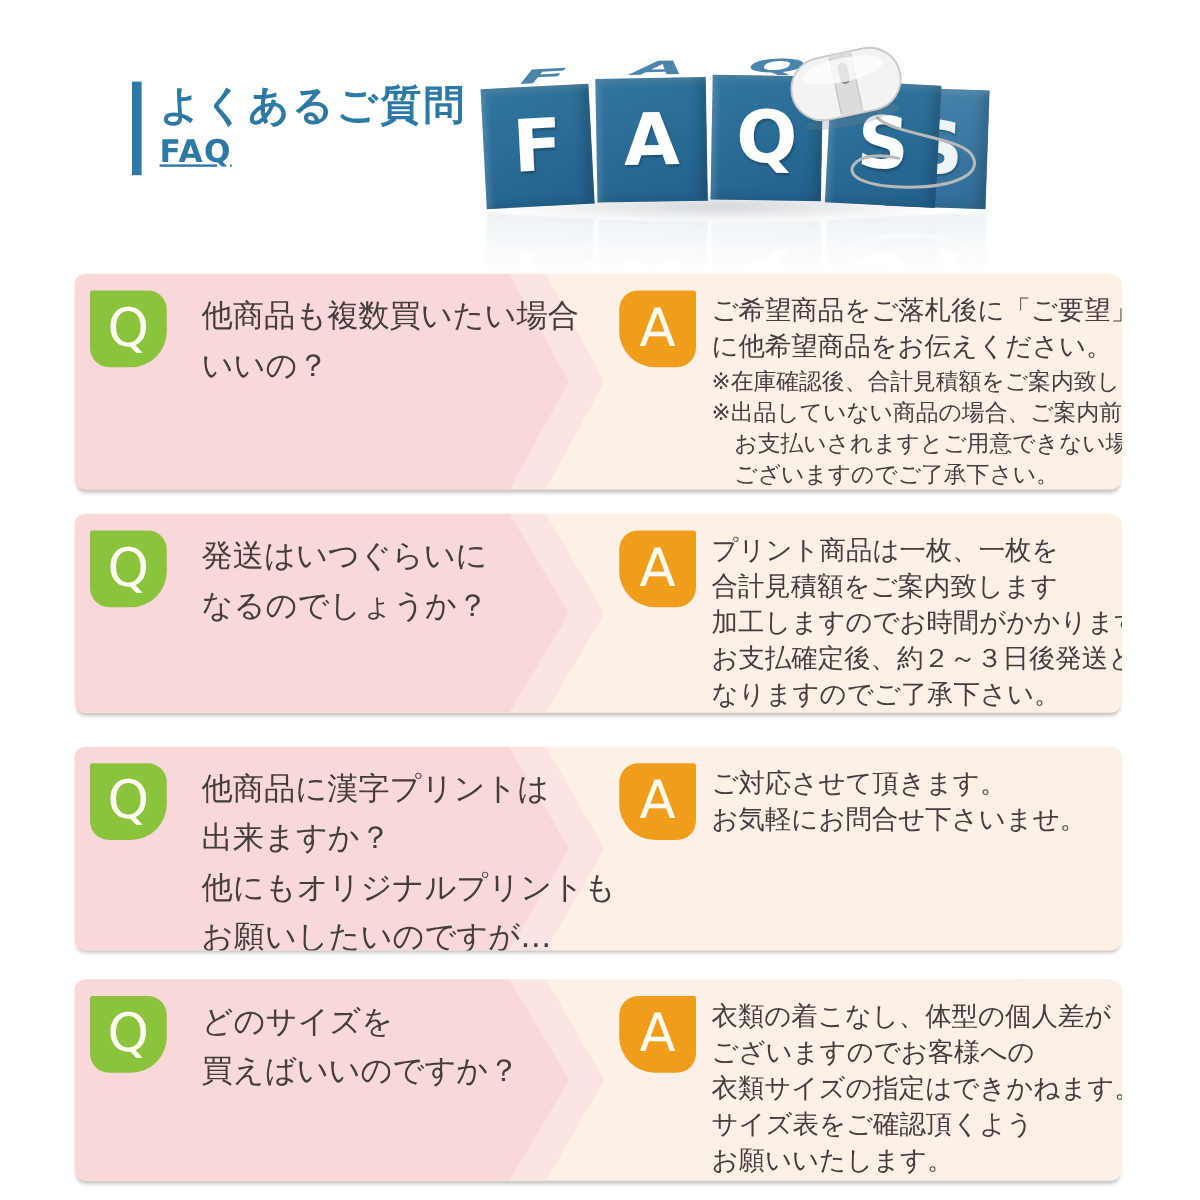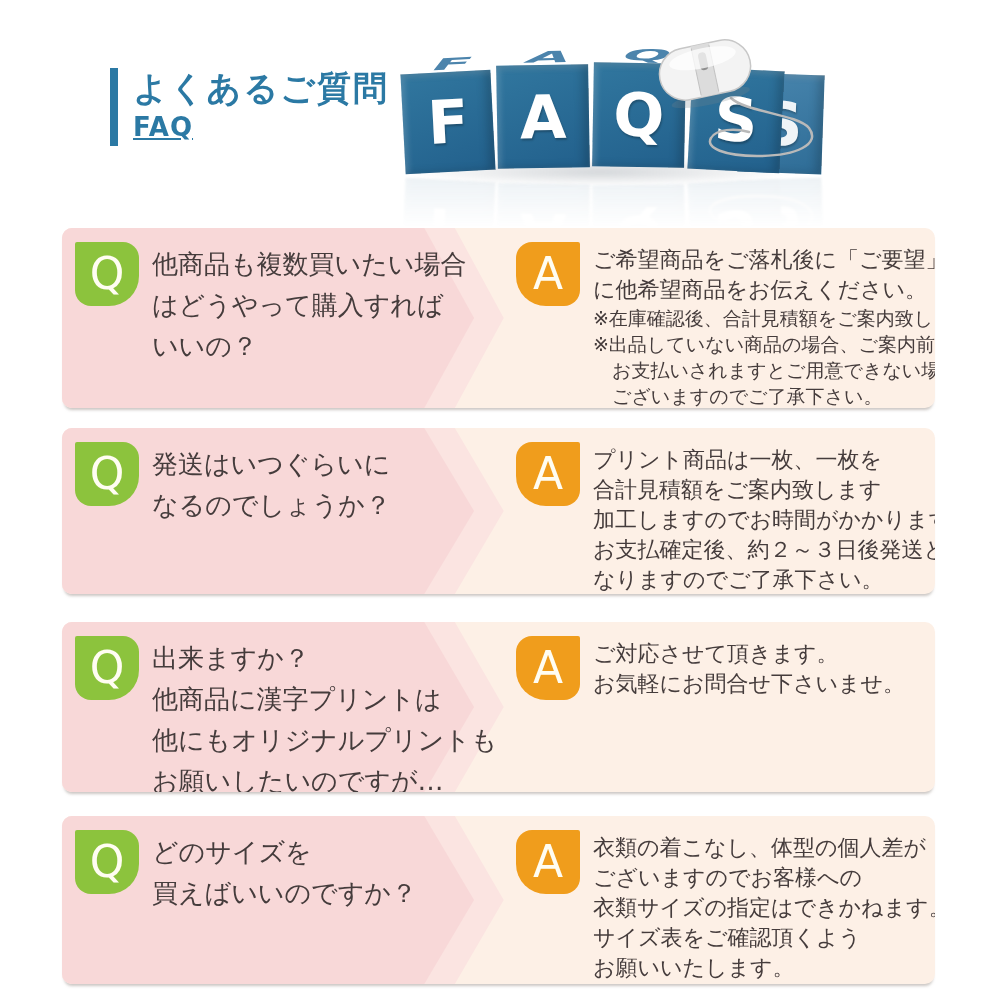--- a/index.html
+++ b/index.html
@@ -54,21 +54,21 @@
   .shape.light { background:var(--chevron-pink,#fbe4e1);
     clip-path:polygon(0 0, 45% 0, 50.6% 50%, 45% 100%, 0 100%); }
   .shape.dark { background:var(--question-pink,#f8d8d8);
     clip-path:polygon(0 0, 41.5% 0, 47.2% 50%, 41.5% 100%, 0 100%); }
   .q-col { position:absolute; left:13px; top:14px; right:57%; display:flex; gap:13px; }
   .a-col { position:absolute; left:52%; top:14px; right:8px; display:flex; gap:13px; }
   .badge { width:64px; height:64px; flex:none; display:flex; align-items:center; justify-content:center;
     color:#fffdf2; font-size:44px; line-height:44px; }
   .badge.q { background:var(--q-green,#8cc33d); border-radius:2px 16px 30px 16px; }
   .badge.a { background:var(--a-orange,#f09d1c); border-radius:16px 2px 16px 30px; }
-  .q-text { padding-top:2px; font-size:26px; line-height:41px; color:#453c3c; white-space:nowrap; }
+  .q-text { padding-top:2px; font-size:26px; line-height:41px; color:#453c3c; white-space:nowrap;margin-left:16px; }
   .a-text { padding-top:3px; color:#453c3c; white-space:nowrap; }
   .aline { font-size:22px; line-height:30px; }
   .anote { font-size:19px; line-height:26px; }
 </style>
 </head>
 <body>
 
 <div class="page">
 
   <div class="header">
@@ -154,21 +154,20 @@
   <main class="faq-list" id="faq-list">
   <section class="row row-1">
     <div class="shape light"></div>
     <div class="shape dark"></div>
     <div class="q-col">
       <div class="badge q">
             <span>Q</span>
           </div>
       <div class="q-text">
             <div class="qline">他商品も複数買いたい場合</div>
-            <div class="qline">はどうやって購入すれば</div>
             <div class="qline">いいの？</div>
           </div>
     </div>
     <div class="a-col">
       <div class="badge a">
             <span>A</span>
           </div>
       <div class="a-text">
             <div class="aline">ご希望商品をご落札後に「ご要望」欄</div>
             <div class="aline">に他希望商品をお伝えください。</div>
@@ -207,22 +206,22 @@
   </section>
 
   <section class="row row-3">
     <div class="shape light"></div>
     <div class="shape dark"></div>
     <div class="q-col">
       <div class="badge q">
             <span>Q</span>
           </div>
       <div class="q-text">
+            <div class="qline">他商品に漢字プリントは</div>
             <div class="qline">出来ますか？</div>
-            <div class="qline">他商品に漢字プリントは</div>
             <div class="qline">他にもオリジナルプリントも</div>
             <div class="qline">お願いしたいのですが…</div>
           </div>
     </div>
     <div class="a-col">
       <div class="badge a">
             <span>A</span>
           </div>
       <div class="a-text">
             <div class="aline">ご対応させて頂きます。</div>

